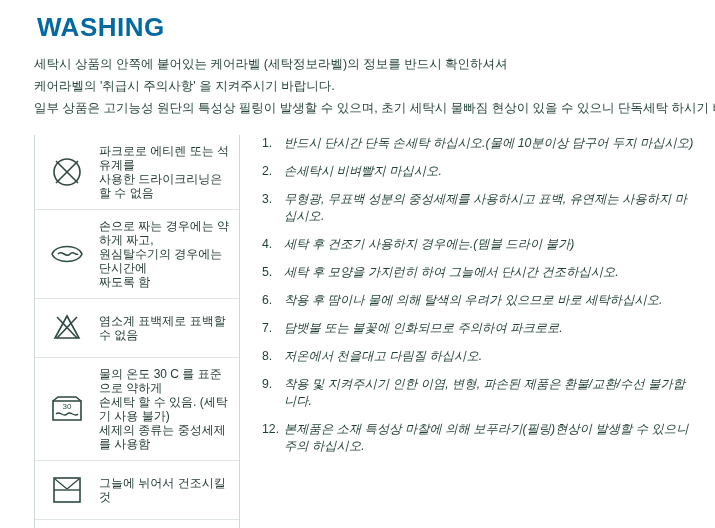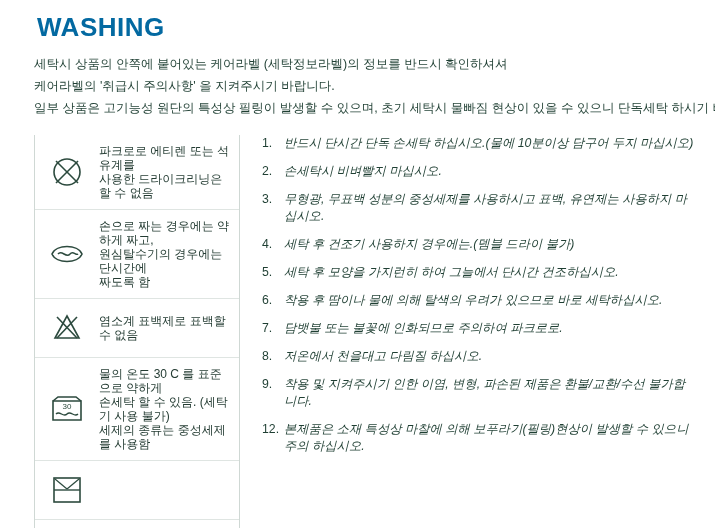--- a/index.html
+++ b/index.html
@@ -166,20 +166,21 @@
 
       <div class="sym-row">
         <span class="sym-icon">
           <svg width="40" height="40" viewBox="0 0 40 40">
             <rect x="7" y="8" width="26" height="24" fill="none" stroke="#2c4a3e" stroke-width="1.6"></rect>
             <line x1="7" y1="20" x2="33" y2="20" stroke="#2c4a3e" stroke-width="1.4"></line>
             <line x1="8" y1="9" x2="20" y2="19" stroke="#2c4a3e" stroke-width="1.2"></line>
             <line x1="32" y1="9" x2="20" y2="19" stroke="#2c4a3e" stroke-width="1.2"></line>
           </svg>
         </span>
+        <span class="sym-text" style="white-space:pre-line">그늘에 뉘어서 건조시킬 것</span>
       </div>
 
       <div class="sym-row">
         <span class="sym-icon">
           <svg width="42" height="40" viewBox="0 0 42 40">
             <path d="M7 28 C9 16, 30 13, 35 28 Z" fill="none" stroke="#2c4a3e" stroke-width="1.6"></path>
             <line x1="5" y1="31" x2="37" y2="31" stroke="#2c4a3e" stroke-width="1.4"></line>
             <text x="21" y="26" font-size="6" text-anchor="middle" fill="#2c4a3e" font-family="Liberation Sans, sans-serif">80~120</text>
           </svg>
         </span>

